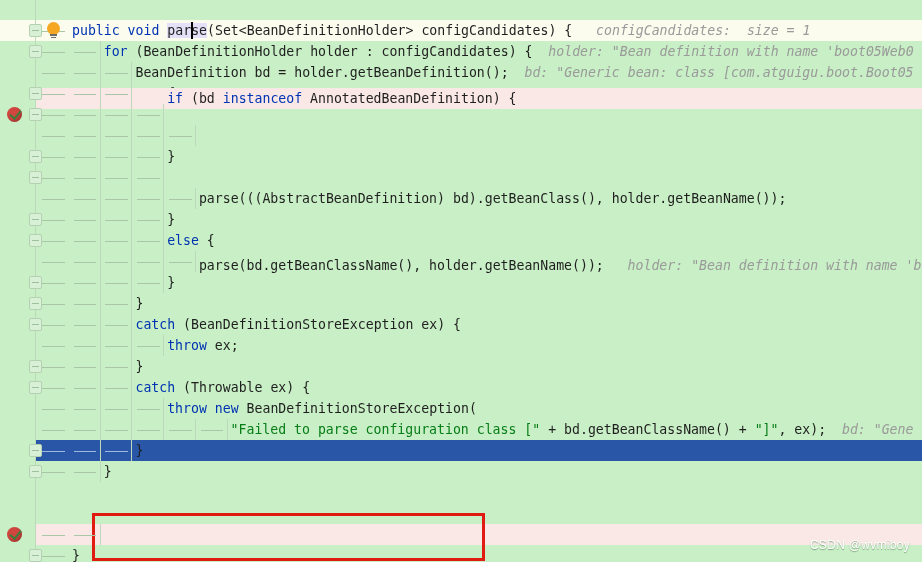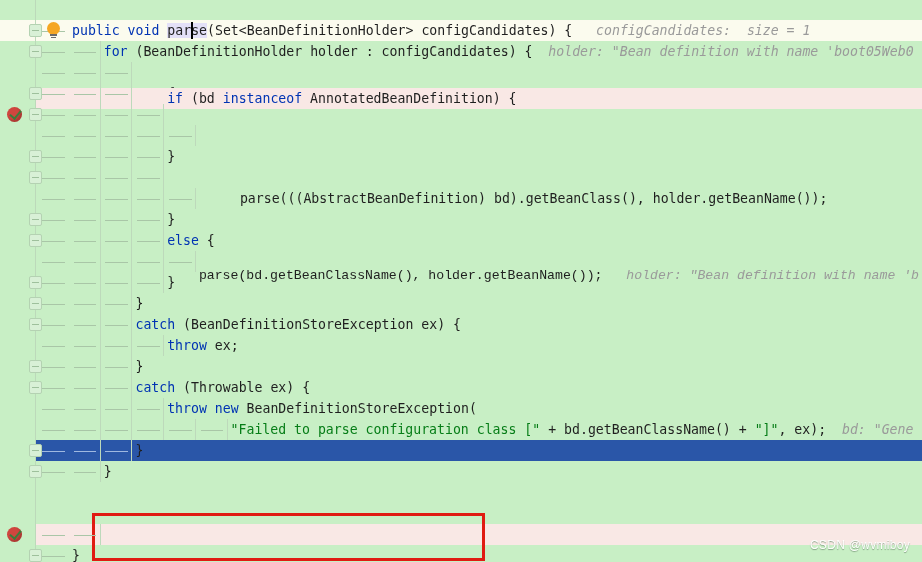--- a/index.html
+++ b/index.html
@@ -114,30 +114,30 @@
   }
 </style>
 </head>
 <body>
 
 <div id="editor">
 
   <div id="lines">
       <div class="line bg-cream" style="top: 20px;"><div class="hl-bg"></div><div class="txt" style="left: 72px;"><span class="kw">public</span><span class="plain"> </span><span class="kw">void</span><span class="plain"> </span><span class="ident-hl">parse</span><span class="plain">(Set&lt;BeanDefinitionHolder&gt; configCandidates) {</span><span class="hint">   configCandidates:  size = 1</span></div></div>
       <div class="line" style="top: 41px;"><div class="hl-bg"></div><div class="txt" style="left: 103.72px;"><span class="kw">for</span><span class="plain"> (BeanDefinitionHolder holder : configCandidates) {</span><span class="hint">  holder: "Bean definition with name 'boot05Web0</span></div></div>
-      <div class="line" style="top: 62px;"><div class="hl-bg"></div></div>
+      <div class="line" style="top: 62px;"><div class="hl-bg"></div><div class="txt" style="left: 135.44px;"><span class="plain">BeanDefinition bd = holder.getBeanDefinition();</span><span class="hint">  bd: "Generic bean: class [com.atguigu.boot.Boot05</span></div></div>
       <div class="line" style="top: 83px;"><div class="hl-bg"></div><div class="txt" style="left: 135.44px;"><span class="kw">try</span><span class="plain"> {</span></div></div>
       <div class="line bg-pink" style="top: 88px;"><div class="hl-bg"></div><div class="txt" style="left: 167.16px;"><span class="kw">if</span><span class="plain"> (bd </span><span class="kw">instanceof</span><span class="plain"> AnnotatedBeanDefinition) {</span></div></div>
       <div class="line" style="top: 125px;"><div class="hl-bg"></div></div>
       <div class="line" style="top: 146px;"><div class="hl-bg"></div><div class="txt" style="left: 167.16px;"><span class="plain">}</span></div></div>
       <div class="line" style="top: 167px;"><div class="hl-bg"></div></div>
-      <div class="line" style="top: 188px; margin-left: 41px;"><div class="hl-bg"></div><div class="txt" style="left: 198.88px;"><span class="plain">parse(((AbstractBeanDefinition) bd).getBeanClass(), holder.getBeanName());</span></div></div>
+      <div class="line" style="top: 188px;"><div class="hl-bg"></div><div class="txt" style="left: 198.88px;"><span class="plain">parse(((AbstractBeanDefinition) bd).getBeanClass(), holder.getBeanName());</span></div></div>
       <div class="line" style="top: 209px;"><div class="hl-bg"></div><div class="txt" style="left: 167.16px;"><span class="plain">}</span></div></div>
       <div class="line" style="top: 230px;"><div class="hl-bg"></div><div class="txt" style="left: 167.16px;"><span class="kw">else</span><span class="plain"> {</span></div></div>
-      <div class="line" style="top: 265px; font-family: Liberation Mono, monospace;"><div class="hl-bg"></div><div class="txt" style="left: 198.88px;"><span class="plain">parse(bd.getBeanClassName(), holder.getBeanName());</span><span class="hint">   holder: "Bean definition with name 'b</span></div></div>
+      <div class="line" style="top: 255px;"><div class="hl-bg"></div><div class="txt" style="left: 198.88px;"><span class="plain">parse(bd.getBeanClassName(), holder.getBeanName());</span><span class="hint">   holder: "Bean definition with name 'b</span></div></div>
       <div class="line" style="top: 272px;"><div class="hl-bg"></div><div class="txt" style="left: 167.16px;"><span class="plain">}</span></div></div>
       <div class="line" style="top: 293px;"><div class="hl-bg"></div><div class="txt" style="left: 135.44px;"><span class="plain">}</span></div></div>
       <div class="line" style="top: 314px;"><div class="hl-bg"></div><div class="txt" style="left: 135.44px;"><span class="kw">catch</span><span class="plain"> (BeanDefinitionStoreException ex) {</span></div></div>
       <div class="line" style="top: 335px;"><div class="hl-bg"></div><div class="txt" style="left: 167.16px;"><span class="kw">throw</span><span class="plain"> ex;</span></div></div>
       <div class="line" style="top: 356px;"><div class="hl-bg"></div><div class="txt" style="left: 135.44px;"><span class="plain">}</span></div></div>
       <div class="line" style="top: 377px;"><div class="hl-bg"></div><div class="txt" style="left: 135.44px;"><span class="kw">catch</span><span class="plain"> (Throwable ex) {</span></div></div>
       <div class="line" style="top: 398px;"><div class="hl-bg"></div><div class="txt" style="left: 167.16px;"><span class="kw">throw</span><span class="plain"> </span><span class="kw">new</span><span class="plain"> BeanDefinitionStoreException(</span></div></div>
       <div class="line" style="top: 419px;"><div class="hl-bg"></div><div class="txt" style="left: 230.6px;"><span class="str">"Failed to parse configuration class ["</span><span class="plain"> + bd.getBeanClassName() + </span><span class="str">"]"</span><span class="plain">, ex);</span><span class="hint">  bd: "Gene</span></div></div>
       <div class="line bg-sel" style="top: 440px;"><div class="hl-bg"></div><div class="txt" style="left: 135.44px;"><span class="plain">}</span></div></div>
       <div class="line" style="top: 461px;"><div class="hl-bg"></div><div class="txt" style="left: 103.72px;"><span class="plain">}</span></div></div>

